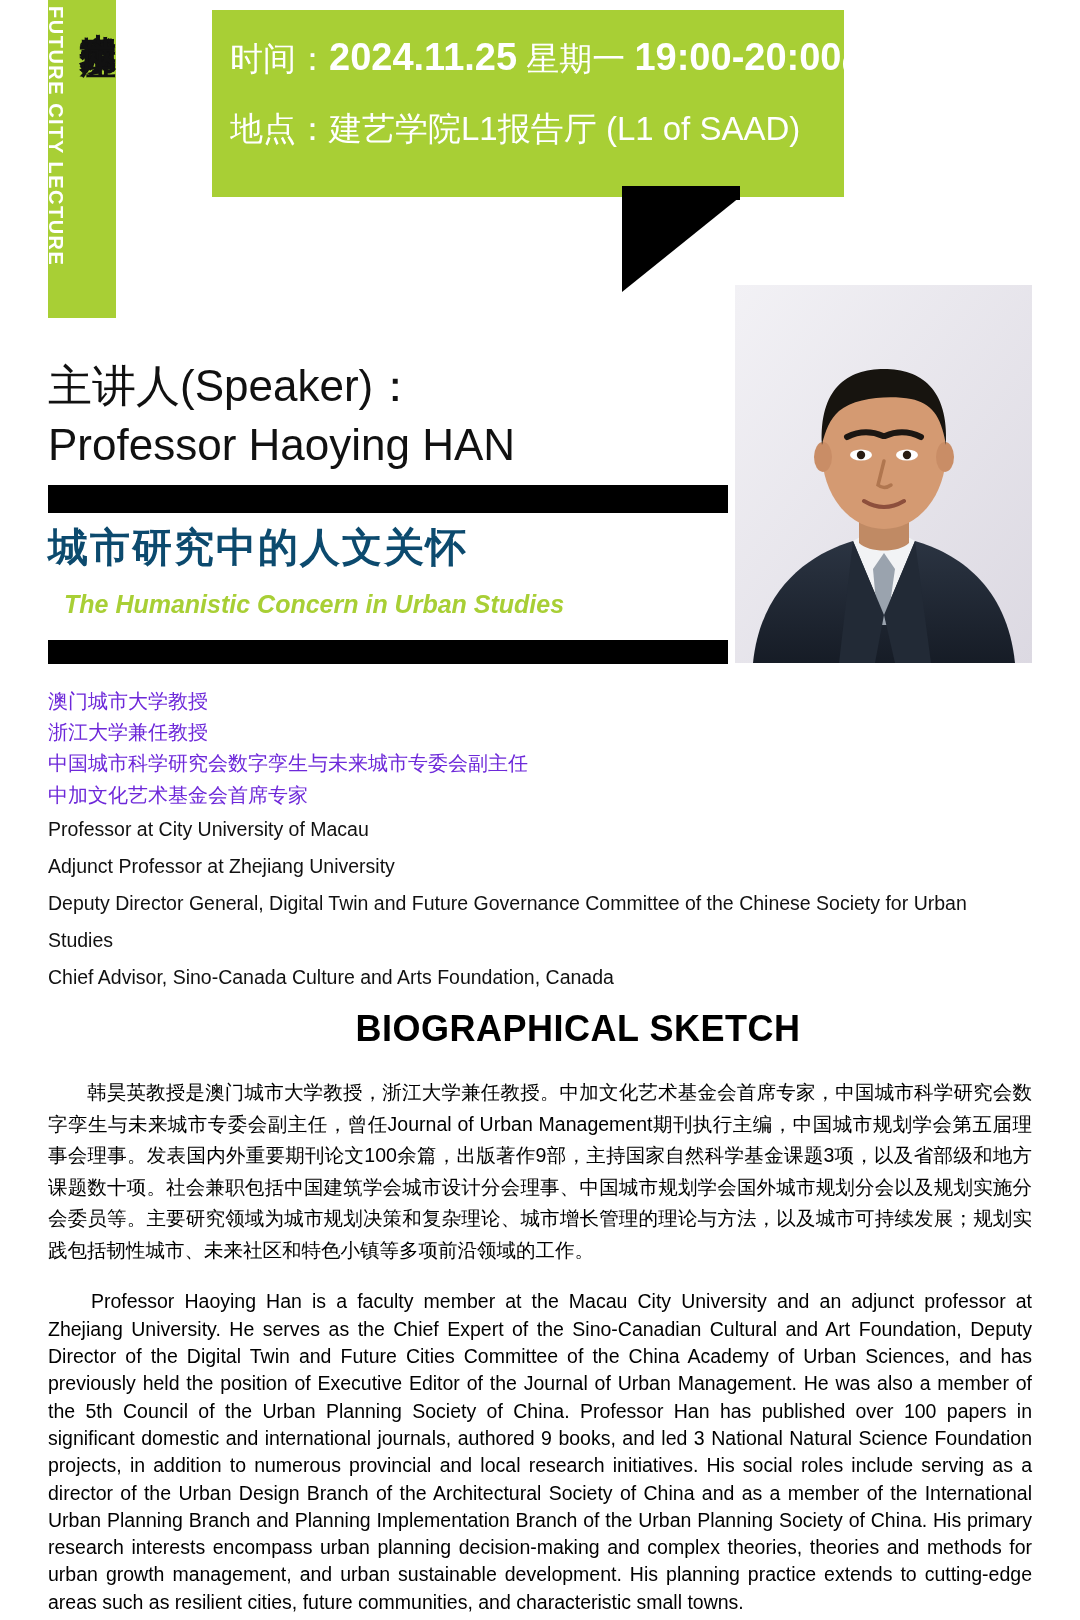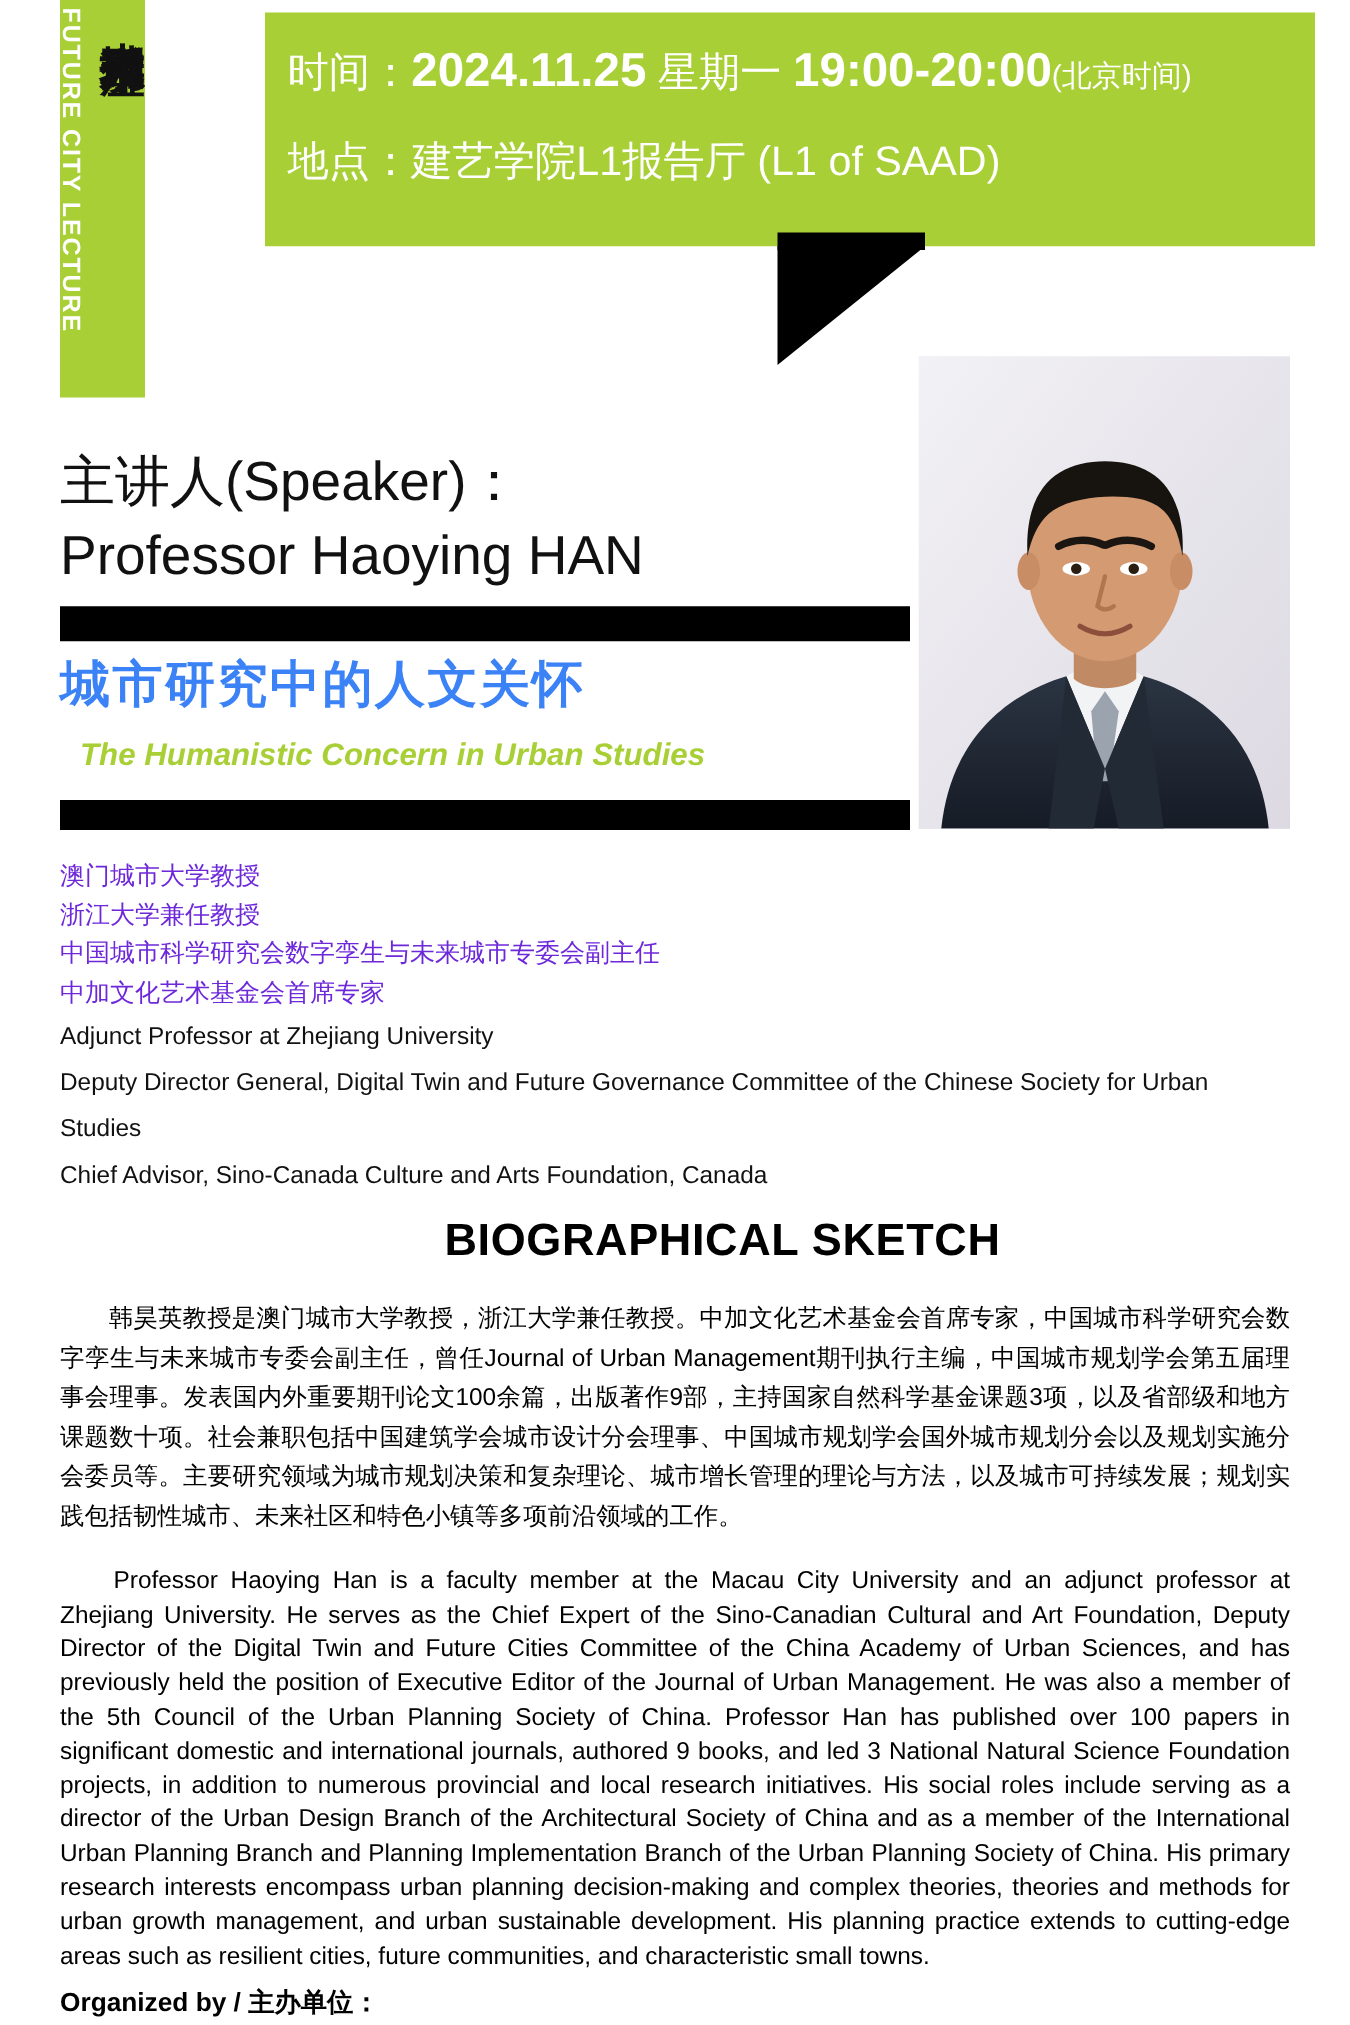--- a/index.html
+++ b/index.html
@@ -57,21 +57,21 @@
     color: #ffffff;
     writing-mode: vertical-rl;
     text-orientation: mixed;
     height: 300px;
   }
 
   .info-box {
     position: absolute;
     left: 212px;
     top: 10px;
-    width: 840px;
+    width: 632px;
     height: 187px;
     background: #a8cf35;
   }
   .info-line {
     color: #ffffff;
     font-size: 33px;
     line-height: 1.05;
     padding-left: 18px;
     white-space: nowrap;
   }
@@ -124,21 +124,21 @@
     width: 680px;
     height: 28px;
     background: #000;
   }
   .talk-cn {
     position: absolute;
     left: 48px;
     top: 200px;
     font-size: 40px;
     font-weight: bold;
-    color: #3b82f6;
+    color: #0c4a6e;
     letter-spacing: 2px;
   }
   .talk-en {
     position: absolute;
     left: 64px;
     top: 270px;
     font-size: 25px;
     font-weight: bold;
     font-style: italic;
     color: #a8cf35;
@@ -297,20 +297,21 @@
       <path d="M180 256 L196 378 L160 378 L149 330 Z" fill="#222a36"></path>
     </svg>
   </div>
 </div>
 
 <div class="creds">
   <div class="cred-cn">澳门城市大学教授</div>
   <div class="cred-cn">浙江大学兼任教授</div>
   <div class="cred-cn">中国城市科学研究会数字孪生与未来城市专委会副主任</div>
   <div class="cred-cn">中加文化艺术基金会首席专家</div>
+  <div class="cred-en">Professor at City University of Macau</div>
   <div class="cred-en">Adjunct Professor at Zhejiang University</div>
   <div class="cred-en">Deputy Director General, Digital Twin and Future Governance Committee of the Chinese Society for Urban Studies</div>
   <div class="cred-en">Chief Advisor, Sino-Canada Culture and Arts Foundation, Canada</div>
 </div>
 
 <div class="bio-heading">BIOGRAPHICAL SKETCH</div>
 <div class="bio-cn">韩昊英教授是澳门城市大学教授，浙江大学兼任教授。中加文化艺术基金会首席专家，中国城市科学研究会数字孪生与未来城市专委会副主任，曾任Journal of Urban Management期刊执行主编，中国城市规划学会第五届理事会理事。发表国内外重要期刊论文100余篇，出版著作9部，主持国家自然科学基金课题3项，以及省部级和地方课题数十项。社会兼职包括中国建筑学会城市设计分会理事、中国城市规划学会国外城市规划分会以及规划实施分会委员等。主要研究领域为城市规划决策和复杂理论、城市增长管理的理论与方法，以及城市可持续发展；规划实践包括韧性城市、未来社区和特色小镇等多项前沿领域的工作。</div>
 <div class="bio-en">Professor Haoying Han is a faculty member at the Macau City University and an adjunct professor at Zhejiang University. He serves as the Chief Expert of the Sino-Canadian Cultural and Art Foundation, Deputy Director of the Digital Twin and Future Cities Committee of the China Academy of Urban Sciences, and has previously held the position of Executive Editor of the Journal of Urban Management. He was also a member of the 5th Council of the Urban Planning Society of China. Professor Han has published over 100 papers in significant domestic and international journals, authored 9 books, and led 3 National Natural Science Foundation projects, in addition to numerous provincial and local research initiatives. His social roles include serving as a director of the Urban Design Branch of the Architectural Society of China and as a member of the International Urban Planning Branch and Planning Implementation Branch of the Urban Planning Society of China. His primary research interests encompass urban planning decision-making and complex theories, theories and methods for urban growth management, and urban sustainable development. His planning practice extends to cutting-edge areas such as resilient cities, future communities, and characteristic small towns.</div>
 
 <div class="footer">

